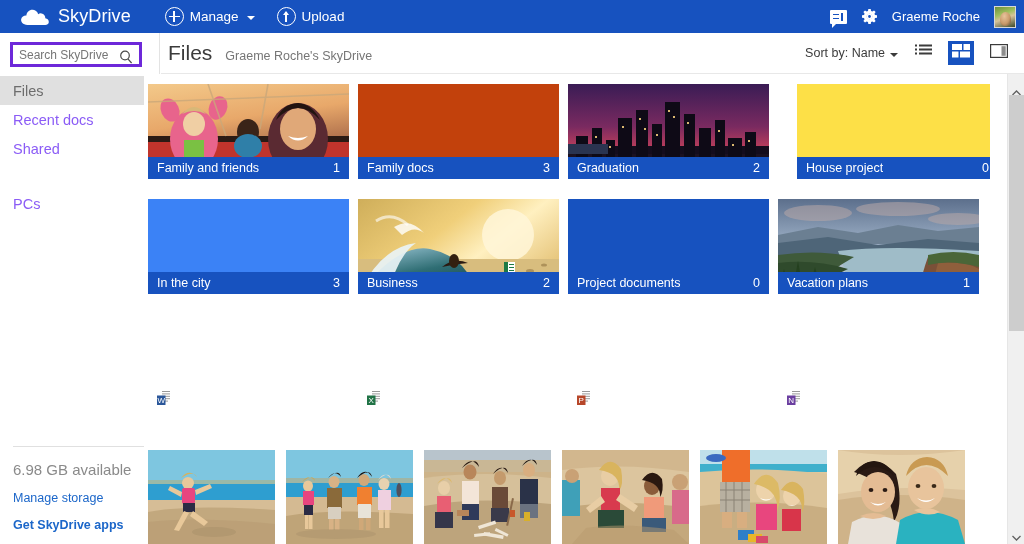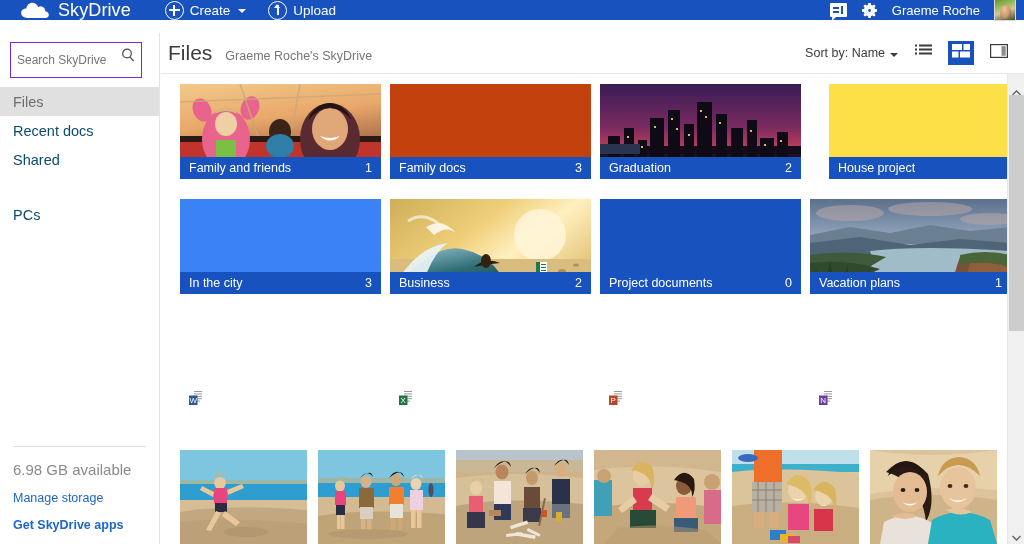--- a/index.html
+++ b/index.html
@@ -6,21 +6,21 @@
   html, body {
     width: 1024px; height: 544px;
     overflow: hidden;
     font-family: "Liberation Sans", sans-serif;
     background: #ffffff;
   }
 
   
   .topbar {
     position: absolute; top: 0; left: 0;
-    width: 1024px; height: 20px;
+    width: 1024px; height: 33px;
     background: #1752bf;
     display: flex; align-items: center;
     color: #ffffff;
   }
   .brand {
     display: flex; align-items: center;
     margin-left: 20px; gap: 8px;
   }
   .cloud-icon { width: 30px; height: 20px; position: relative; display: block; }
   .brand-name {
@@ -80,40 +80,40 @@
 
   
   .sidebar {
     position: absolute; top: 33px; left: 0;
     width: 160px; height: 511px;
     background: #ffffff;
     border-right: 1px solid #e3e3e3;
   }
   .search-wrap { padding: 9px 10px 0 10px; }
   .search-box {
-    width: 132px; height: 36px;
-    border: 1px solid #6d28d9; background:#fff;
+    width: 132px; height: 25px;
+    border: 3px solid #6d28d9; background:#fff;
     display:flex; align-items:center;
     position: relative;
   }
   .search-box input {
     border: none; outline: none;
     font-family: "Liberation Sans", sans-serif;
     font-size: 12px; color: #555; width: 104px;
     margin-left: 6px; background: transparent;
   }
   .search-box input::placeholder { color: #767676; }
   .mag {
     position: absolute; right: 6px; top: 4px;
     width: 14px; height: 16px;
   }
   .navlist { margin-top: 9px; }
   .navitem {
     height: 29px; display:flex; align-items:center;
-    padding-left: 13px; font-size: 14.5px; color: #0c4a6e;
+    padding-left: 13px; font-size: 14.5px; color: #8b5cf6;
     cursor: default;
   }
   .navitem.active { background: #e0e0e0; color:#6d6d6d; }
   .nav-gap { height: 13px; }
 
   .storage {
     position: absolute; bottom: 0; left: 0; width: 159px;
     padding: 0 0 10px 13px;
   }
   .storage-sep { width: 133px; height:1px; background:#e0e0e0; margin-bottom: 14px; }
@@ -139,21 +139,21 @@
     margin-top: 3px;
   }
   .viewbtn {
     width: 26px; height: 24px; display:flex; align-items:center; justify-content:center;
     cursor: default;
   }
   .viewbtn.sel { background: #1752bf; }
 
   
   .content {
-    position: absolute; top: 74px; left: 176px;
+    position: absolute; top: 74px; left: 144px;
     width: 846px; height: 470px;
     background: #fff; overflow: hidden;
   }
 
   .tile {
     position: absolute; width: 201px; height: 95px;
     overflow: hidden; cursor: default;
   }
   .tile .thumb { position:absolute; inset:0; }
   .tile .caption {
@@ -207,21 +207,21 @@
     </span>
     <span class="brand-name">SkyDrive</span>
   </div>
 
   <div class="topbar-actions">
     <div class="tb-btn">
       <span class="circ">
         <span class="plus-h"></span>
           <span class="plus-v"></span>
       </span>
-      <span>Create</span>
+      <span>Manage</span>
       <span class="caret-dn"></span>
     </div>
     <div class="tb-btn">
       <span class="circ">
         <span class="up-arrow">
             <span class="head"></span>
             <span class="stem"></span>
           </span>
       </span>
       <span>Upload</span>

